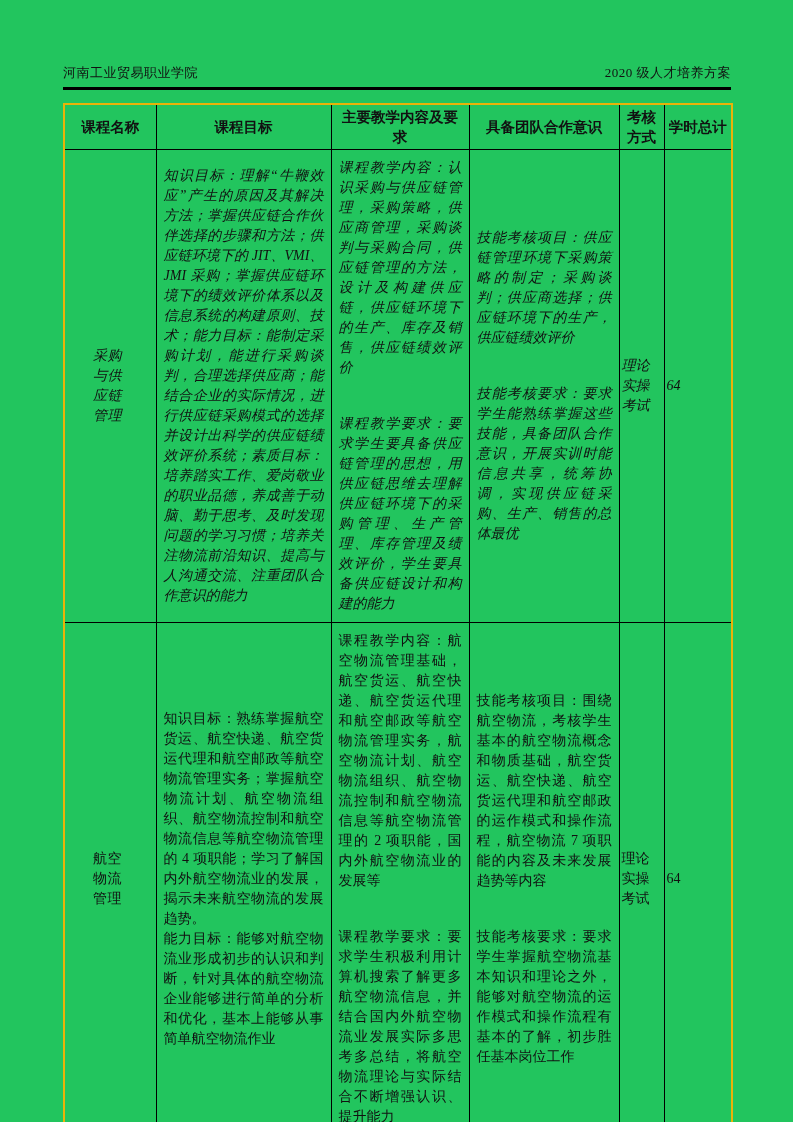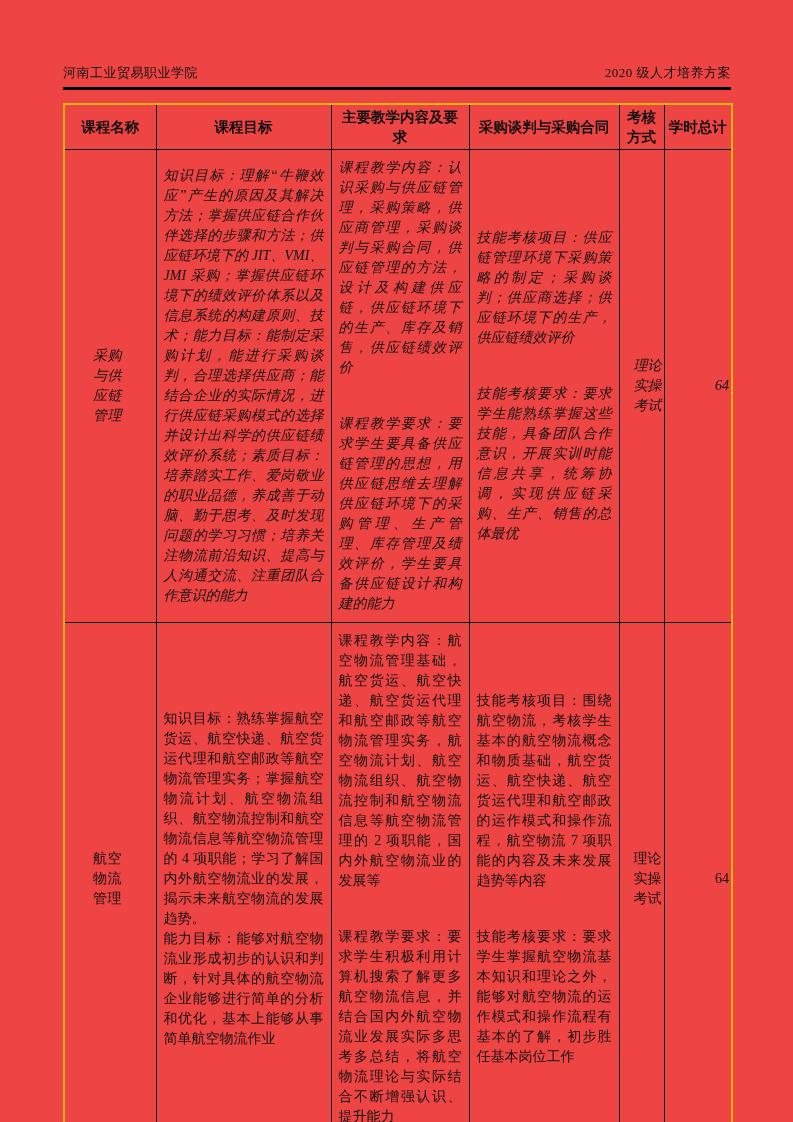--- a/index.html
+++ b/index.html
@@ -6,21 +6,21 @@
   html, body {
     width: 793px;
     background: #fbfbfb;
     font-family: "Liberation Serif", "DejaVu Serif", serif;
     color: #111;
   }
   .page {
     position: relative;
     width: 793px;
     height: 1122px;
-    background: #ef4444;
+    background: #22c55e;
     overflow: hidden;
   }
   .content {
     position: absolute;
     left: 63px;
     top: 64px;
     width: 668px;
   }
   .page-header {
     display: flex;
@@ -59,21 +59,21 @@
     padding: 4px 28px;
     letter-spacing: 0.5px;
   }
   td.c-just {
     padding: 8px 7px;
     text-align: justify;
     text-justify: inter-character;
   }
   td.c-just p { text-align: justify; text-justify: inter-character; }
   td.c-just p.gap { margin-top: 36px; }
-  td.c-center { text-align: right; padding: 4px 2px; }
+  td.c-center { text-align: left; padding: 4px 2px; }
   .row-1 td { height: 450px; font-style: italic; }
   .row-2 td { height: 432px; }
   .page-footer {
     margin-top: 12px;
     text-align: right;
     padding-right: 28px;
     font-size: 13px;
     letter-spacing: 2px;
     color: #222;
   }
@@ -97,21 +97,21 @@
         <col style="width:138px">
         <col style="width:150px">
         <col style="width:45px">
         <col style="width:68px">
       </colgroup>
       <thead>
         <tr>
           <th>课程名称</th>
           <th>课程目标</th>
           <th>主要教学内容及要求</th>
-          <th>采购谈判与采购合同</th>
+          <th>具备团队合作意识</th>
           <th>考核方式</th>
           <th>学时总计</th>
         </tr>
       </thead>
       <tbody>
         <tr class="row-1">
           <td class="c-name">采购与供应链管理</td>
           <td class="c-just">
             <p>知识目标：理解“牛鞭效应”产生的原因及其解决方法；掌握供应链合作伙伴选择的步骤和方法；供应链环境下的 JIT、VMI、JMI 采购；掌握供应链环境下的绩效评价体系以及信息系统的构建原则、技术；能力目标：能制定采购计划，能进行采购谈判，合理选择供应商；能结合企业的实际情况，进行供应链采购模式的选择并设计出科学的供应链绩效评价系统；素质目标：培养踏实工作、爱岗敬业的职业品德，养成善于动脑、勤于思考、及时发现问题的学习习惯；培养关注物流前沿知识、提高与人沟通交流、注重团队合作意识的能力</p>
           </td>

